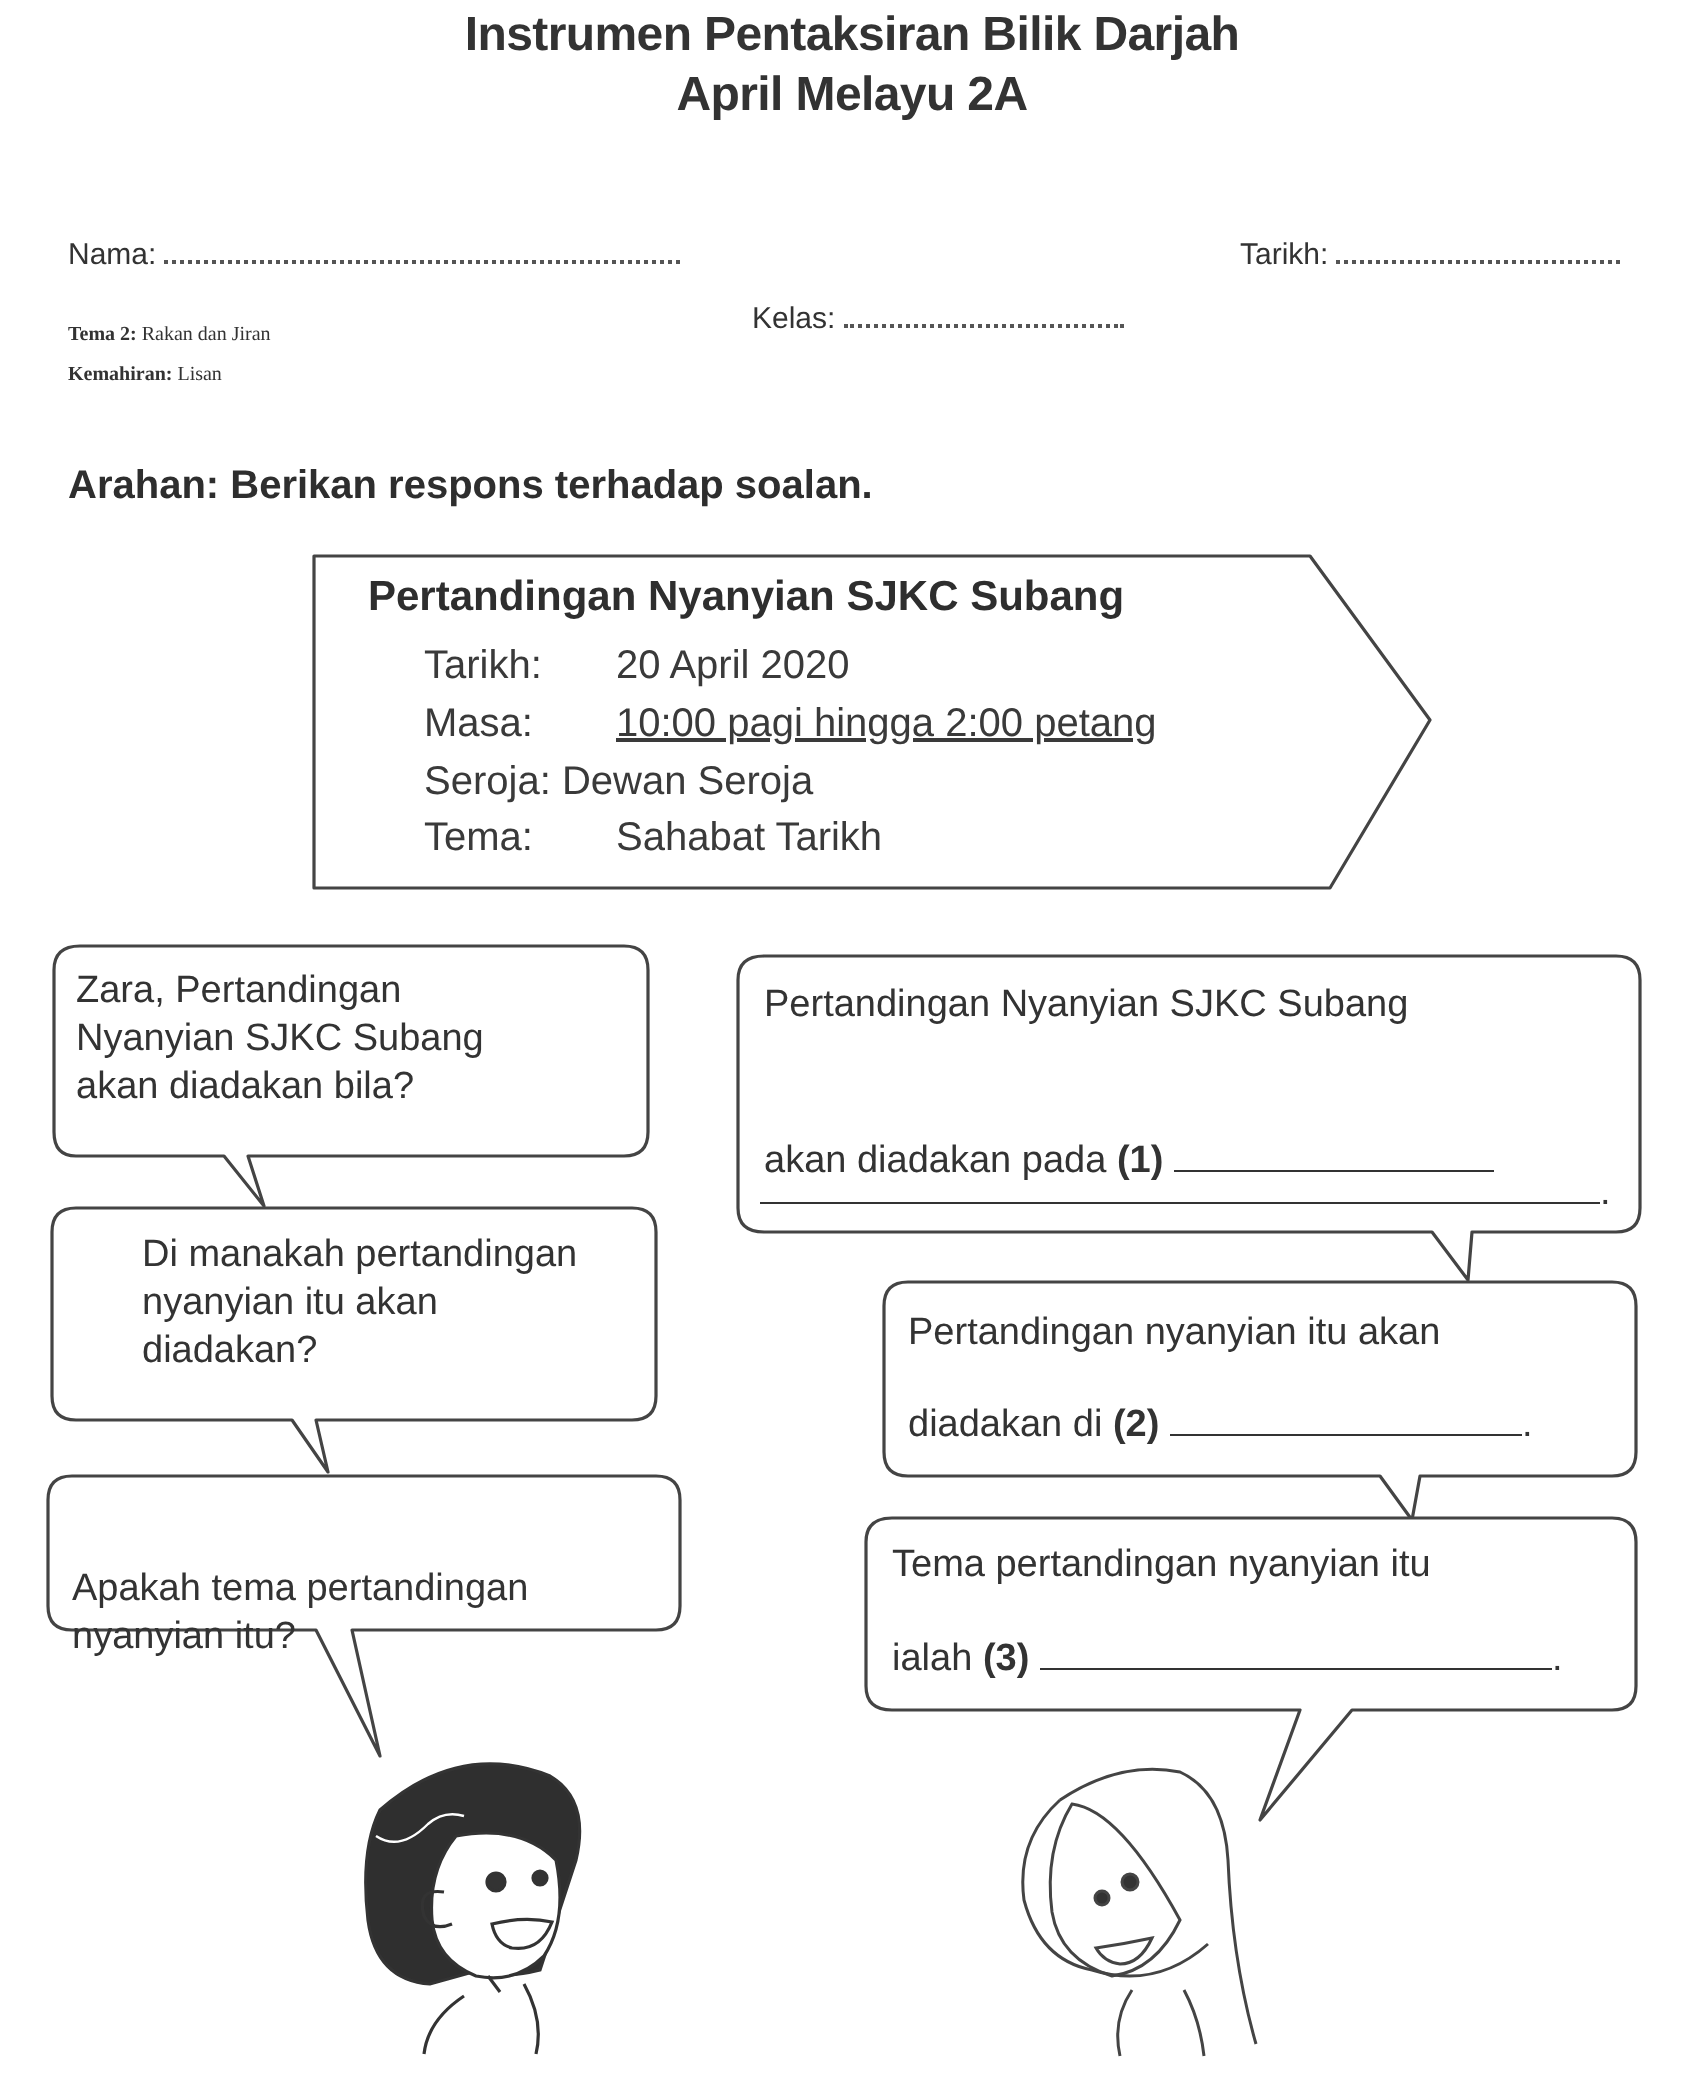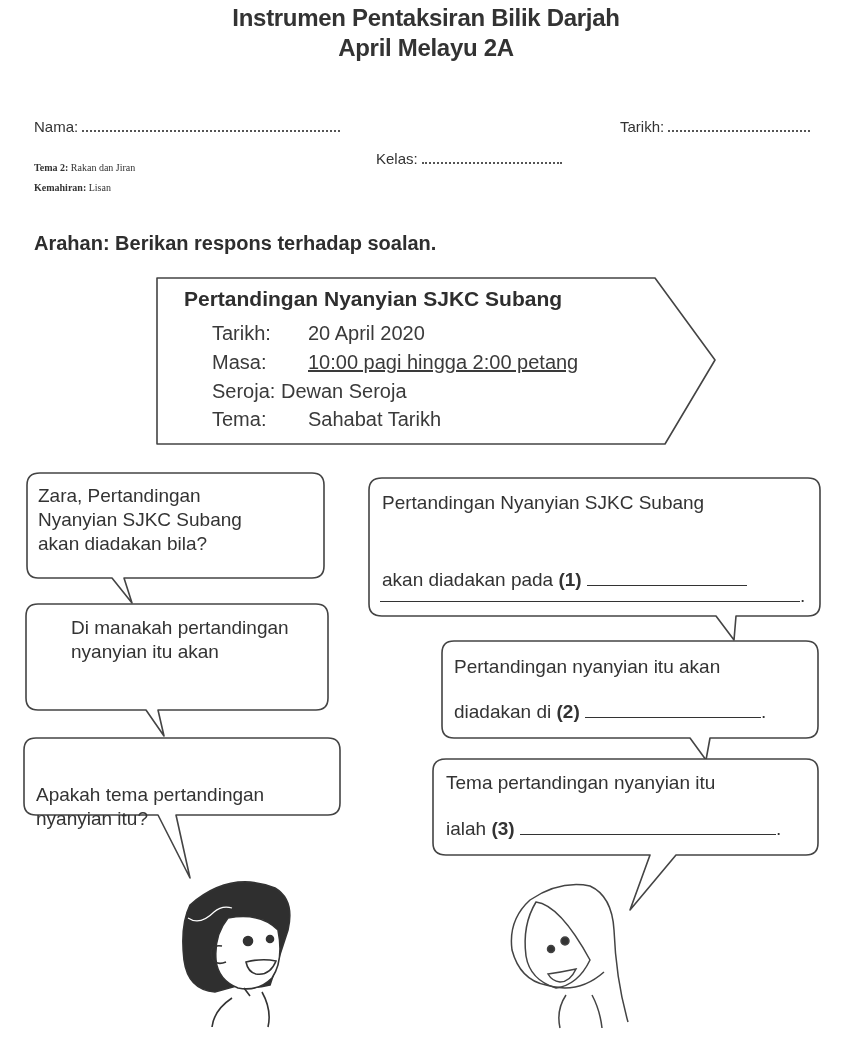--- a/index.html
+++ b/index.html
@@ -95,20 +95,21 @@
 </div>
 
 <div class="abs bubble-text" style="left:38px; top:484px;">
   <div>Zara, Pertandingan</div>
   <div>Nyanyian SJKC Subang</div>
   <div>akan diadakan bila?</div>
 </div>
 <div class="abs bubble-text" style="left:36px; top:616px;margin-left:35px;">
   <div>Di manakah pertandingan</div>
   <div>nyanyian itu akan</div>
+  <div>diadakan?</div>
 </div>
 <div class="abs bubble-text" style="left:36px; top:783px;">
   <div>Apakah tema pertandingan</div>
   <div>nyanyian itu?</div>
 </div>
 
 <div class="abs resp" style="left:382px; top:492px;">Pertandingan Nyanyian SJKC Subang</div>
 <div class="abs resp" style="left:382px; top:538px;margin-top:31px;">
   <span>akan diadakan pada</span>
   <b>(1)</b>

